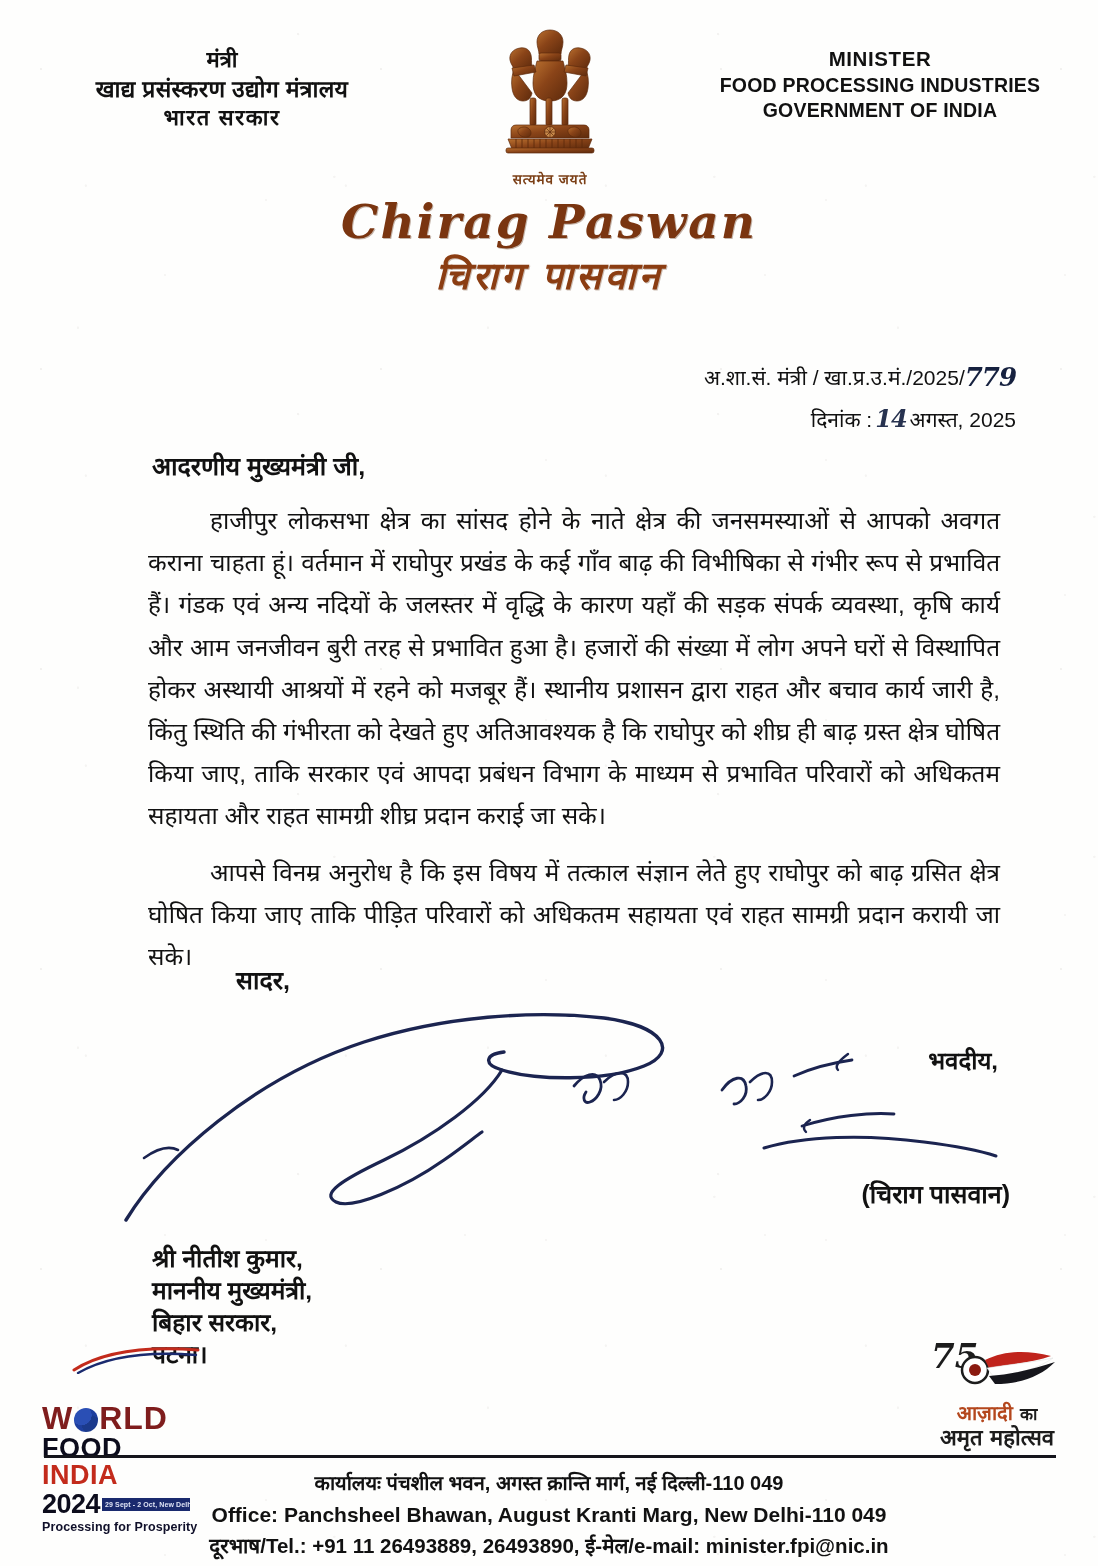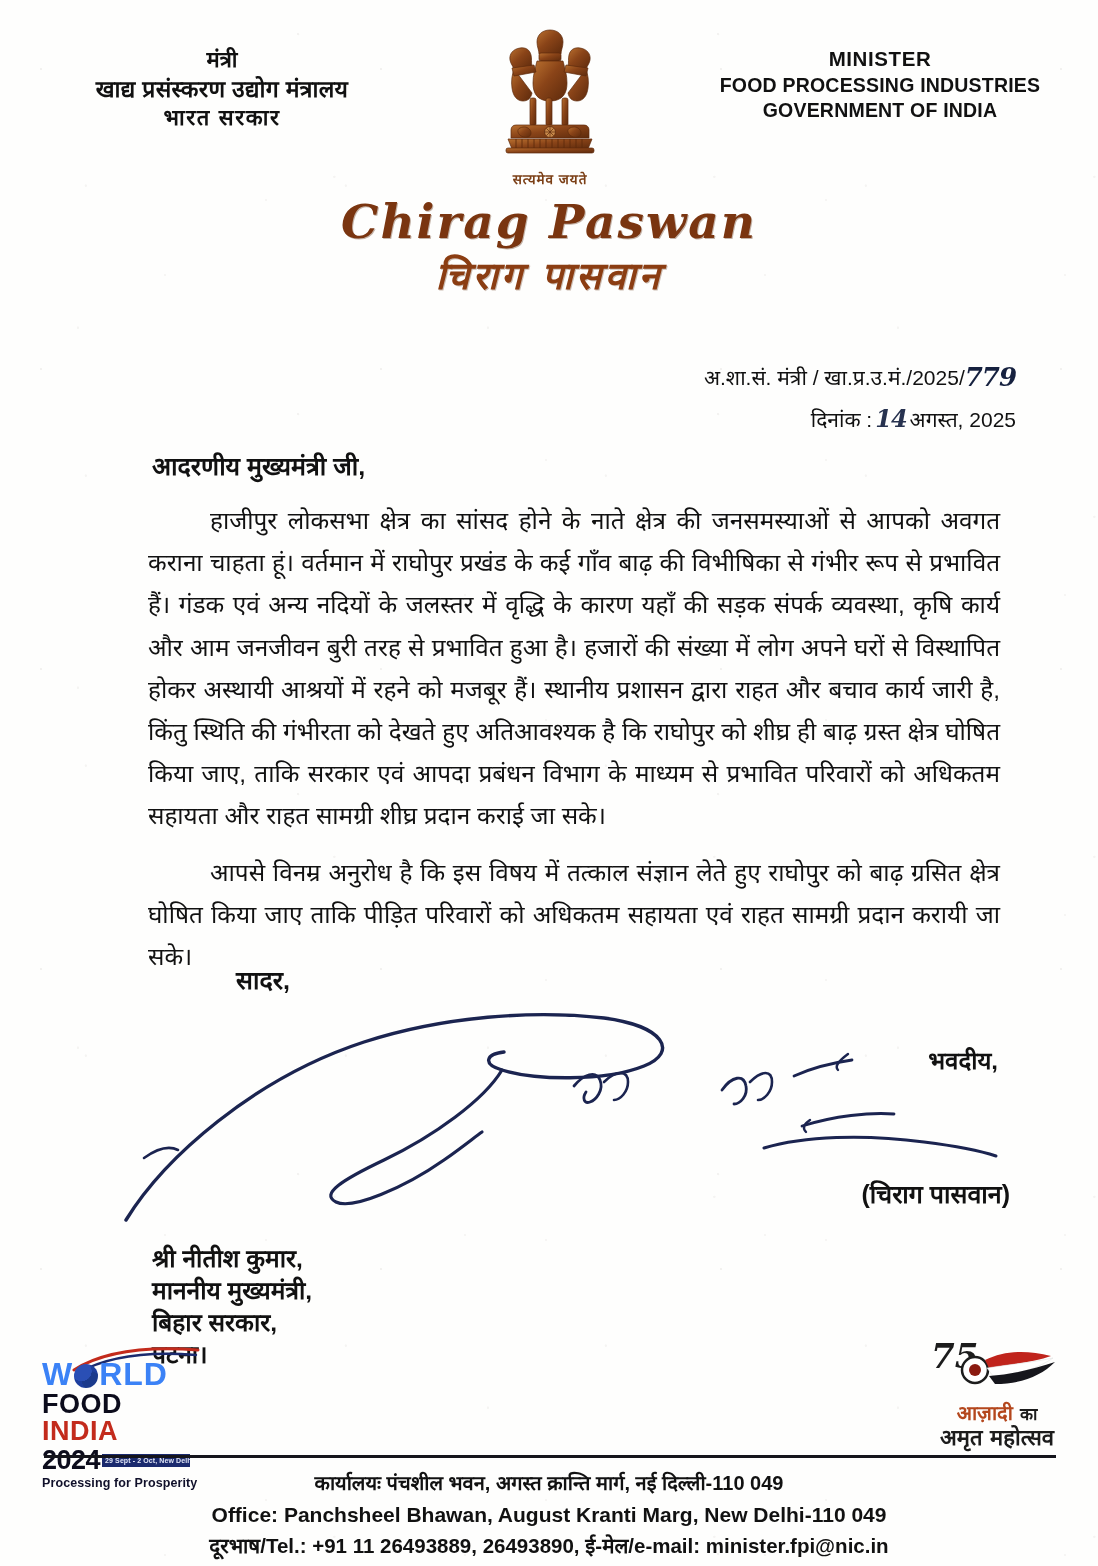--- a/index.html
+++ b/index.html
@@ -215,23 +215,24 @@
     left: 42px;
     top: 1358px;
     width: 160px;
     font-weight: 800;
     line-height: 1;
   }
   .wfi-swoosh { position: absolute; left: 30px; top: -14px; }
   .wfi-r1 {
     font-size: 32px;
     letter-spacing: 1px;
-    color: #3b82f6;
+    color: #7f1d1d;
     position: relative;
     z-index: 2;
+    margin-top: 44px;
   }
   .wfi-globe {
     display: inline-block;
     width: 24px; height: 24px;
     border-radius: 50%;
     background:
       radial-gradient(circle at 32% 30%, #2a4fb5 0 42%, transparent 43%),
       radial-gradient(circle at 70% 68%, #1b3a8c 0 38%, transparent 39%),
       #1e3f9e;
     vertical-align: -3px;

